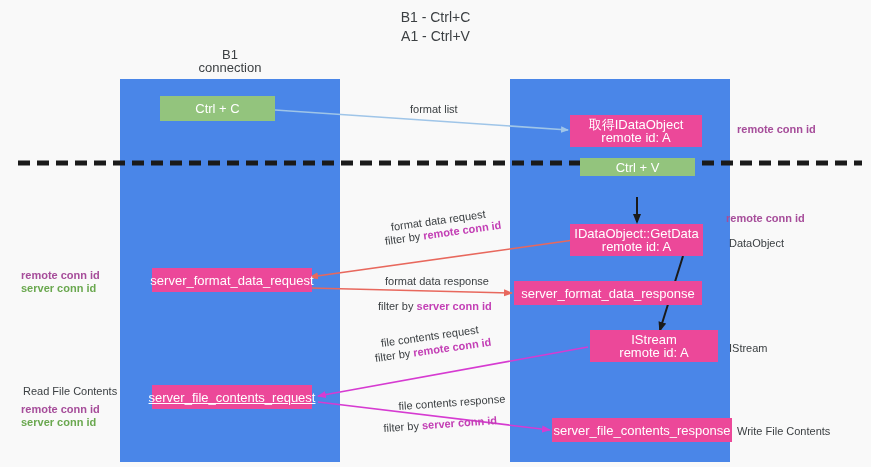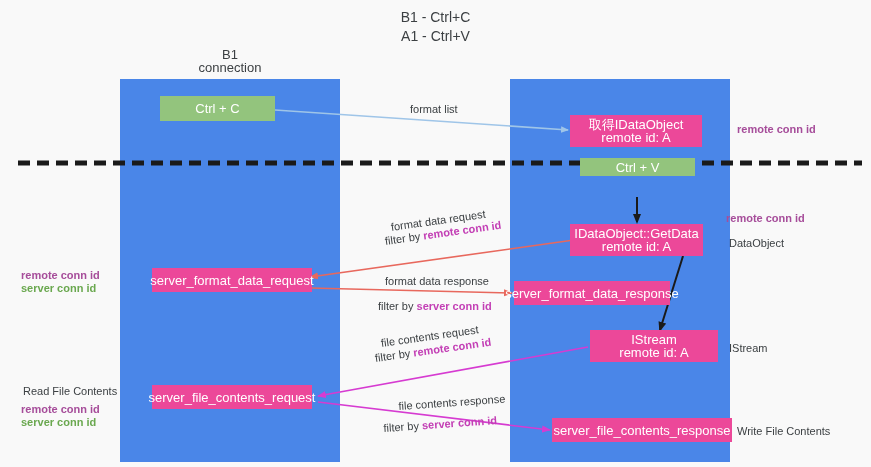--- a/index.html
+++ b/index.html
@@ -140,30 +140,30 @@
 
   <div class="node orange" style="left:570px; top:224px; width:133px; height:32px;">
     <span>IDataObject::GetData</span>
     <span>remote id: A</span>
   </div>
 
   <div class="node orange" style="left:152px; top:268px; width:160px; height:24px;">
     <span>server_format_data_request</span>
   </div>
 
-  <div class="node orange" style="left:514px; top:281px; width:156px; height:24px;align-items:center;">
+  <div class="node orange" style="left:514px; top:281px; width:188px; height:24px;align-items:center;">
     <span>server_format_data_response</span>
   </div>
 
   <div class="node orange" style="left:590px; top:330px; width:128px; height:32px;">
     <span>IStream</span>
     <span>remote id: A</span>
   </div>
 
-  <div class="node orange" style="left:152px; top:385px; width:160px; height:24px;">
+  <div class="node orange" style="left:152px; top:385px; width:160px; height:24px;text-decoration:underline;">
     <span>server_file_contents_request</span>
   </div>
 
   <div class="node orange" style="left:552px; top:418px; width:180px; height:24px;">
     <span>server_file_contents_response</span>
   </div>
 
   <div class="lbl" style="left:410px; top:102px;">format list</div>
 
   <div class="lbl rot" style="left:390px; top:220px; transform: rotate(-8deg);">format data request</div>

